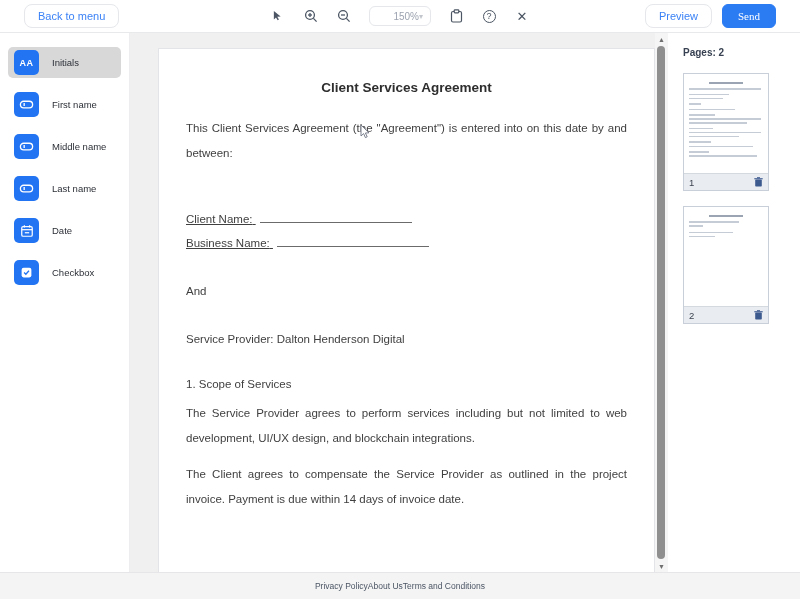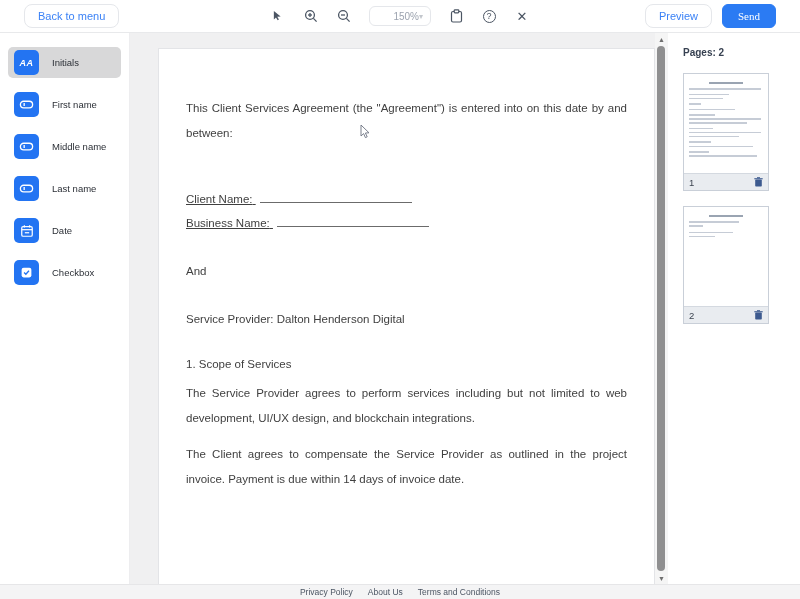--- a/index.html
+++ b/index.html
@@ -31,21 +31,21 @@
   
   .content { flex:1 1 auto; display:flex; min-height:0; }
 
   
   .sidebar { width:130px; background:#fff; border-right:1px solid #ededef;
     padding:14px 0 0 0; flex:0 0 auto; }
   .side-item { display:flex; align-items:center; gap:13px; margin:0 8px 11px 8px;
     padding:3px 6px; border-radius:5px; cursor:pointer; }
   .side-item.selected { background:#d8d8d9; }
   .side-ic { width:25px; height:25px; background:#2374f2; border-radius:5px;
-    display:flex; align-items:center; justify-content:center; flex:0 0 auto;font-style:italic; }
+    display:flex; align-items:center; justify-content:center; flex:0 0 auto; }
   .side-ic .aa { color:#fff; font-size:9px; font-weight:bold; letter-spacing:.5px; }
   .side-label { font-size:9.5px; color:#2b2f36; }
 
   
   .main { flex:1 1 auto; background:#f0f0f1; position:relative; overflow:hidden; }
   .page { position:absolute; left:28px; top:15px; width:497px; height:720px;
     background:#fff; border:1px solid #e3e4e7; padding:26px 27px 0 27px;
     color:#3f3f3f; }
   .doc-title { text-align:center; font-size:13.5px; font-weight:bold; color:#2e2e2e;
     margin-top:5px; }
@@ -78,22 +78,22 @@
   .thumb-body { height:99px; padding:6px 5px 0 5px; position:relative; }
   .thumb-title { height:2px; background:#9aa4b2; width:34px; margin:2px auto 4px auto; }
   .tline { height:1.5px; background:#c6ccd6; margin-top:2.6px; }
   .thumb-foot { height:17px; background:#e9ecf0; border-top:1px solid #d4d9e0;
     display:flex; align-items:center; justify-content:space-between; padding:0 5px; }
   .thumb-num { font-size:9.5px; color:#3c4450; }
   .thumb-trash { width:10px; height:11px; display:flex; align-items:center;
     justify-content:center; cursor:pointer; }
 
   
-  .footer { height:15px; background:#f4f4f5; border-top:1px solid #e6e6e8;
-    display:flex; align-items:center; justify-content:center; gap:15px;
+  .footer { height:27px; background:#f4f4f5; border-top:1px solid #e6e6e8;
+    display:flex; align-items:center; justify-content:center; 
     flex:0 0 auto; }
   .footer a { font-size:8.5px; color:#4b5563; text-decoration:none; cursor:pointer; }
 </style>
 </head>
 <body>
 
 <div class="app">
 
   <div class="toolbar">
     <button class="btn-outline">Back to menu</button>
@@ -201,20 +201,21 @@
             <rect x="2" y="2" width="12" height="12" rx="2.5" fill="#fff"></rect>
             <path d="M5 8 L7.2 10.2 L11 5.8" fill="none" stroke="#2374f2" stroke-width="1.6"></path>
             </svg>
         </span>
         <span class="side-label">Checkbox</span>
       </div>
     </div>
 
     <div class="main">
       <div class="page">
+        <div class="doc-title">Client Services Agreement</div>
         <div class="doc-par intro">This Client Services Agreement (the "Agreement") is entered into on this date by and between:</div>
 
         <div class="field-line">
           <span>Client Name:</span>
           <span class="fill-blank"></span>
         </div>
         <div class="field-line">
           <span>Business Name:</span>
           <span class="fill-blank"></span>
         </div>

